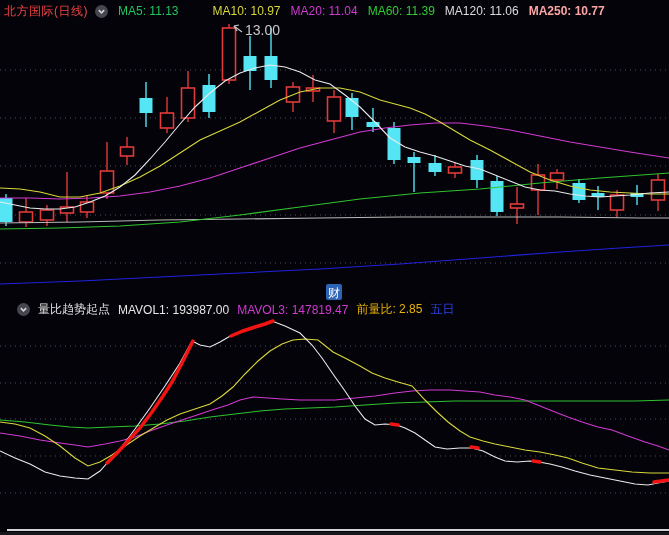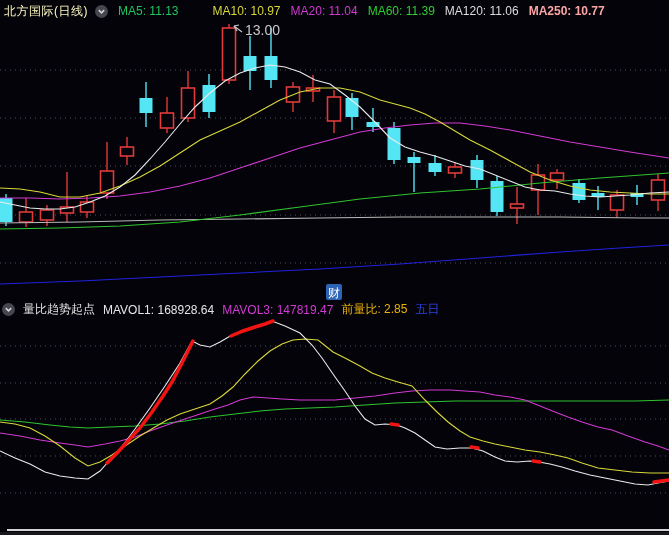--- a/index.html
+++ b/index.html
@@ -2,21 +2,21 @@
 <html><head>
 <meta charset="utf-8">
 <style>
   html,body{margin:0;padding:0;background:#000;}
   .screen{position:relative;width:669px;height:535px;background:#030309;overflow:hidden;
           font-family:"Liberation Sans","DejaVu Sans",sans-serif;}
   #chart-svg{position:absolute;left:0;top:0;z-index:1;}
   .hdr{position:absolute;left:0;right:0;display:flex;align-items:center;gap:10px;
        font-size:12px;white-space:nowrap;z-index:2;}
   .hdr1{top:0;height:22px;padding-left:4px;}
-  .hdr2{top:301px;height:17px;padding-left:2px;gap:8px;}
+  .hdr2{top:301px;height:17px;padding-left:17px;gap:8px;}
   .hdr .title{letter-spacing:.5px;margin-right:-3px;}
   .cicon{width:13px;height:13px;min-width:13px;border-radius:50%;background:#46464e;
          display:inline-flex;align-items:center;justify-content:center;}
   .scrollbar{position:absolute;left:7px;right:0;top:529px;height:2px;background:#d4d4d4;z-index:2;}
   .bottom-strip{position:absolute;left:0;right:0;top:532px;height:3px;background:#17171c;z-index:2;}
 </style>
 </head>
 <body>
 
 <div class="screen">
@@ -120,42 +120,42 @@
         <polyline points="107,463 118,452 128,441 140,428 152,412 163,396 172,382 181,365 188,351 193,341" fill="none" stroke="#f21313" stroke-width="3.5" stroke-linecap="round"></polyline>
         <polyline points="231,336 243,331 255,327 265,324 273,321" fill="none" stroke="#f21313" stroke-width="3.5" stroke-linecap="round"></polyline>
         <polyline points="654,482 669,480" fill="none" stroke="#f21313" stroke-width="3.5" stroke-linecap="round"></polyline>
         <polyline points="391,424 398,425" fill="none" stroke="#f21313" stroke-width="3.5" stroke-linecap="round"></polyline>
         <polyline points="471,447 478,448" fill="none" stroke="#f21313" stroke-width="3.5" stroke-linecap="round"></polyline>
         <polyline points="533,461 540,462" fill="none" stroke="#f21313" stroke-width="3.5" stroke-linecap="round"></polyline>
       </g>
   </svg>
 
   <div class="hdr hdr1">
-    <span class="title" style="color: #fef9c3;">北方国际(日线)</span>
+    <span class="title" style="color: #ef4444;">北方国际(日线)</span>
     <span class="cicon">
       <svg width="9" height="9" viewBox="0 0 10 10">
         <polyline points="2,3.5 5,6.5 8,3.5" fill="none" stroke="#d6d6d6" stroke-width="1.7"></polyline>
       </svg>
     </span>
     <span style="color: #22c55e;">MA5: 11.13</span>
     <span style="color: rgb(216, 216, 58); margin-left: 24px;">MA10: 10.97</span>
     <span style="color: rgb(210, 58, 210);">MA20: 11.04</span>
     <span style="color: rgb(50, 205, 50);">MA60: 11.39</span>
     <span style="color: rgb(220, 220, 220);">MA120: 11.06</span>
     <span style="color: #fca5a5; font-weight: bold;">MA250: 10.77</span>
   </div>
 
   <div class="hdr hdr2">
     <span class="cicon">
       <svg width="9" height="9" viewBox="0 0 10 10">
         <polyline points="2,3.5 5,6.5 8,3.5" fill="none" stroke="#d6d6d6" stroke-width="1.7"></polyline>
       </svg>
     </span>
     <span style="color: rgb(230, 230, 230);">量比趋势起点</span>
-    <span style="color: rgb(230, 230, 230);">MAVOL1: 168928.64</span>
+    <span style="color: rgb(230, 230, 230);">MAVOL1: 193987.00</span>
     <span style="color: rgb(210, 58, 210);">MAVOL3: 147819.47</span>
     <span style="color: #eab308;">前量比: 2.85</span>
     <span style="color: rgb(43, 67, 232);">五日</span>
   </div>
 
   <div class="scrollbar"></div>
   <div class="bottom-strip"></div>
 </div>
 
 </body></html>

